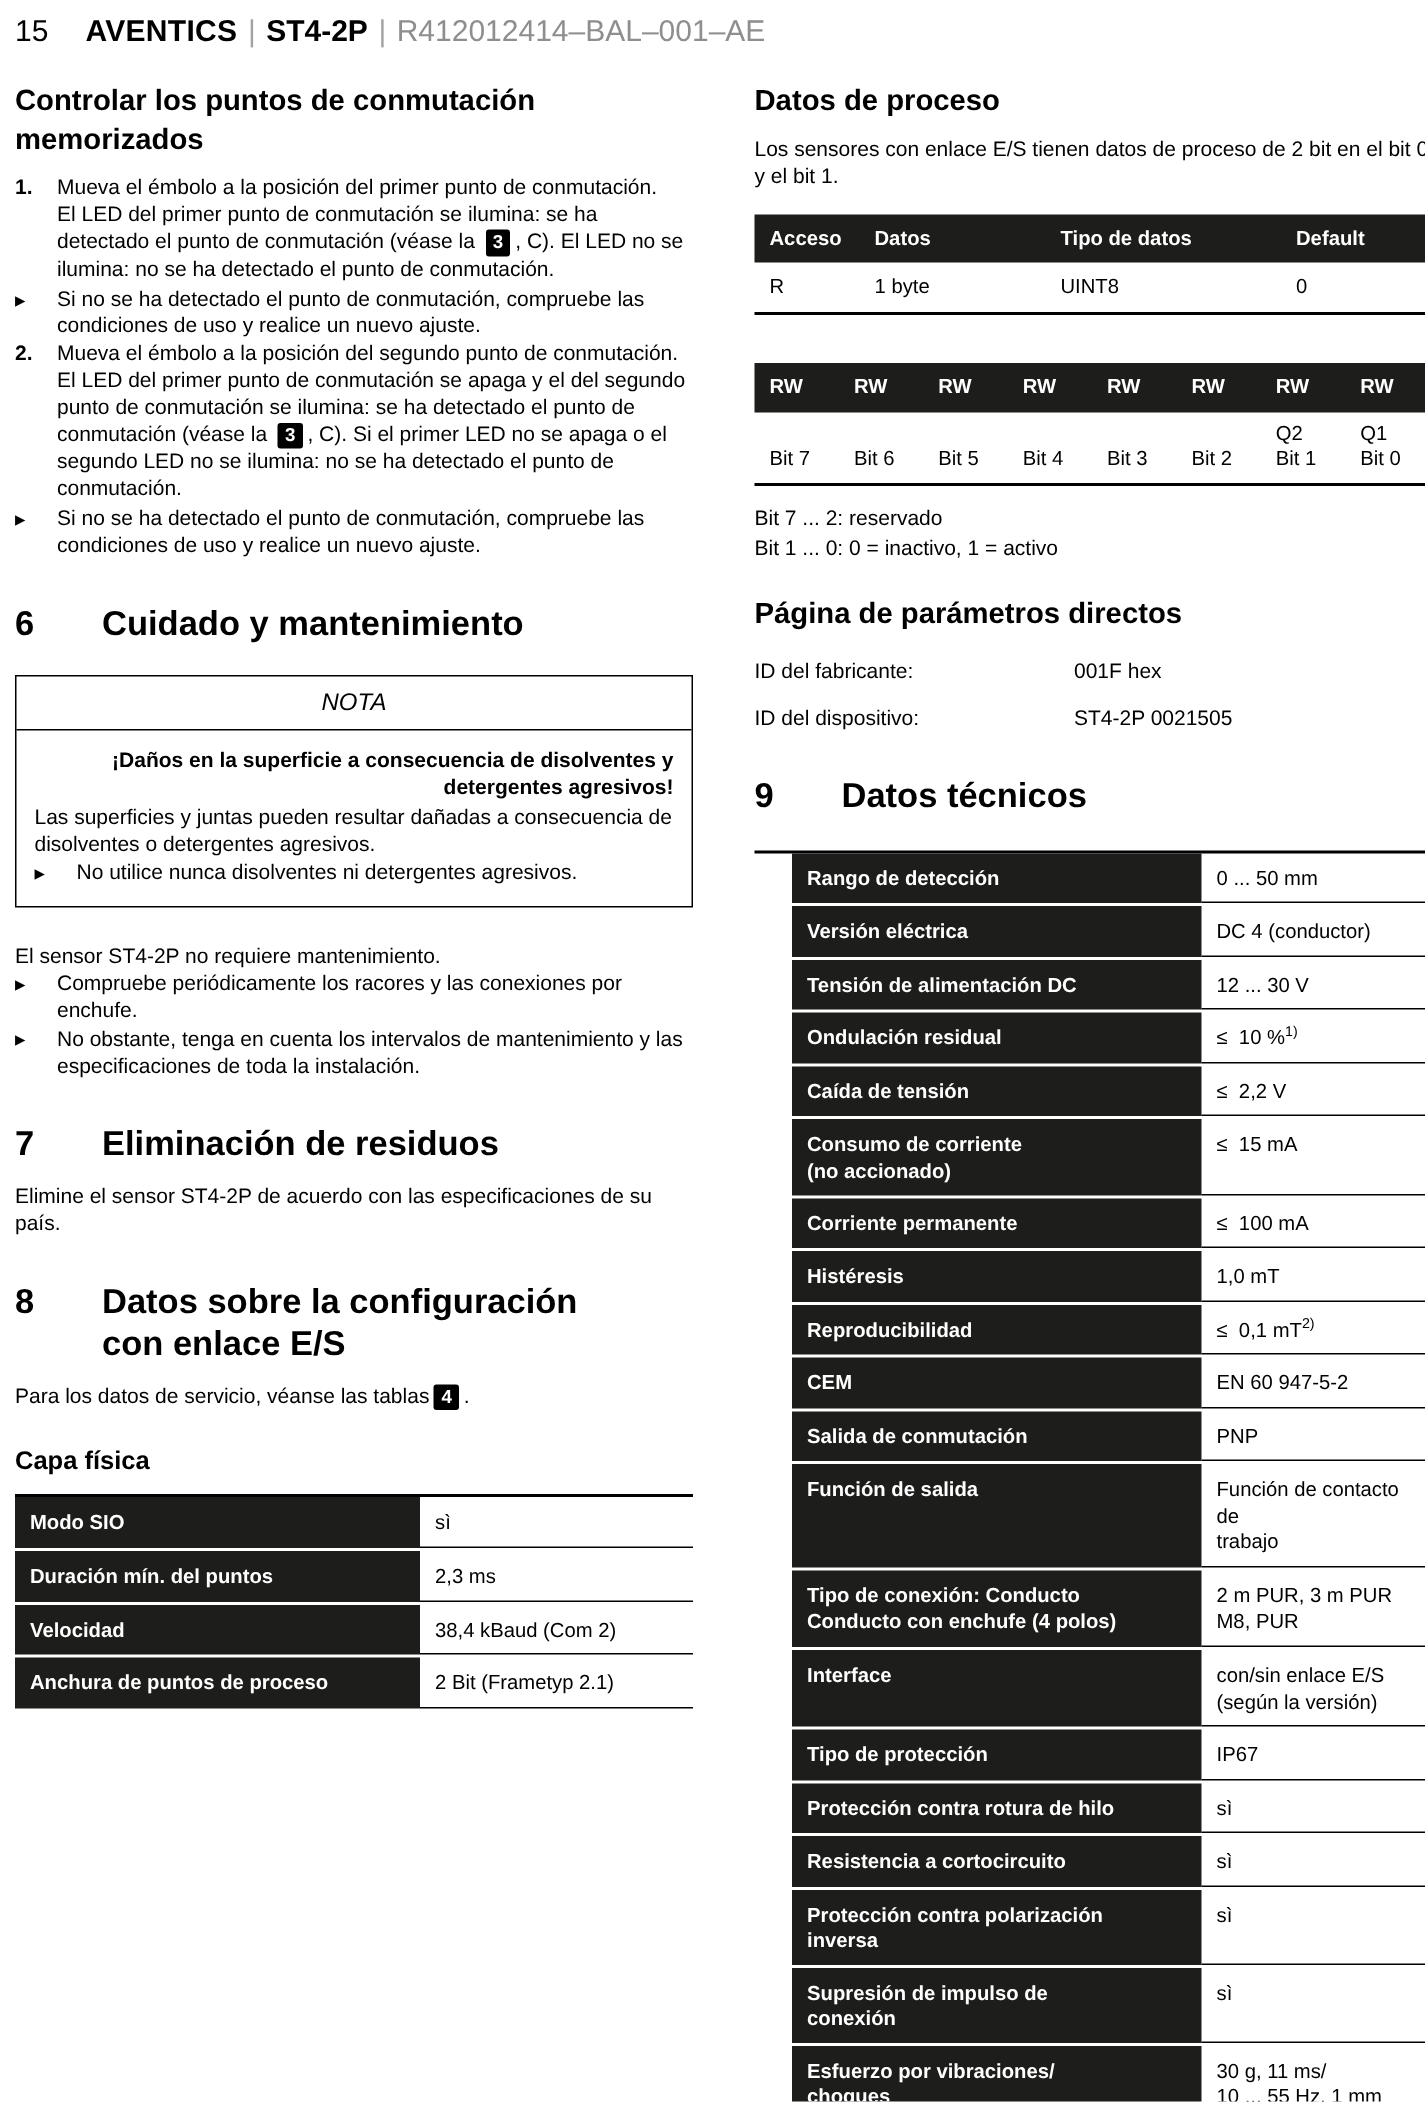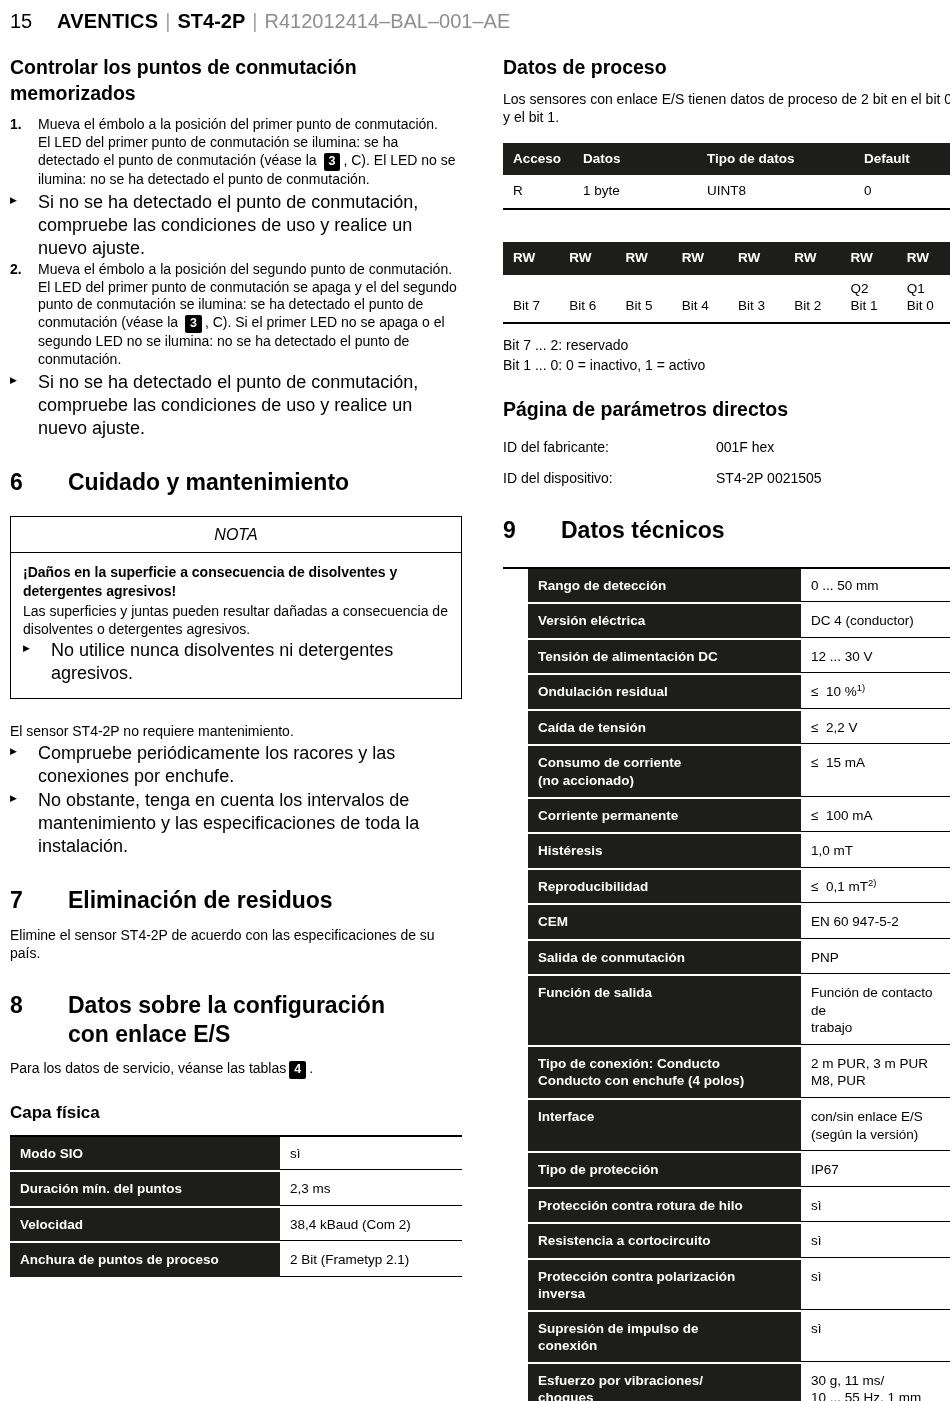--- a/index.html
+++ b/index.html
@@ -33,33 +33,33 @@
   .section-num { width:58px; flex:none; }
   .section-title { white-space:pre-line; }
 
   
   .body-text { font-size:14px; line-height:1.28; }
   .step { display:flex; margin-bottom:2px; }
   .step-num { width:28px; flex:none; font-weight:bold; font-size:14px; line-height:1.28; }
   .step-body { flex:1; font-size:14px; line-height:1.28; }
   .bullet-row { display:flex; margin:1px 0; }
   .bullet-marker { width:28px; flex:none; font-size:9px; padding-top:4px; }
-  .bullet-text { flex:1; font-size:18px; line-height:1.28; }
+  .bullet-text { flex:1; font-size:14px; line-height:1.28; }
 
   .ref-badge {
     display:inline-block; background:#000; color:#fff; font-weight:bold;
     font-size:12.5px; line-height:1.15; padding:1px 5px 2px; border-radius:2px;
     margin:0 3px; vertical-align:baseline;
   }
 
   
   .nota-box { border:1.5px solid #000; margin:20px 0 24px; }
   .nota-title { text-align:center; font-style:italic; font-size:16px; padding:9px 0 8px; border-bottom:1.2px solid #000; }
   .nota-content { padding:10px 12px 12px; }
-  .nota-warn { font-weight:bold; font-size:14px; line-height:1.3; margin-bottom:2px; }
+  .nota-warn { font-weight:bold; font-size:14px; line-height:1.3; margin-bottom:2px;text-align:right; }
   .nota-body { font-size:14px; line-height:1.3; }
 
   
   .kv-grid { display:grid; row-gap:2px; border-top:2.5px solid #000; font-size:13.5px; }
   .capa-grid { grid-template-columns:270px 1fr; margin-top:2px; }
   .tech-grid { grid-template-columns:273px 1fr;padding-left:25px; }
   .kv-label { background:var(--dark,#1d1d1b); color:#fff; font-weight:bold; padding:8px 10px 7px; line-height:1.3; white-space:pre-wrap; }
   .kv-value { padding:8px 10px 7px; line-height:1.3; border-bottom:1.5px solid #000; white-space:pre-wrap; }
   .sup { font-size:9.5px; vertical-align:super; line-height:0; }
 

